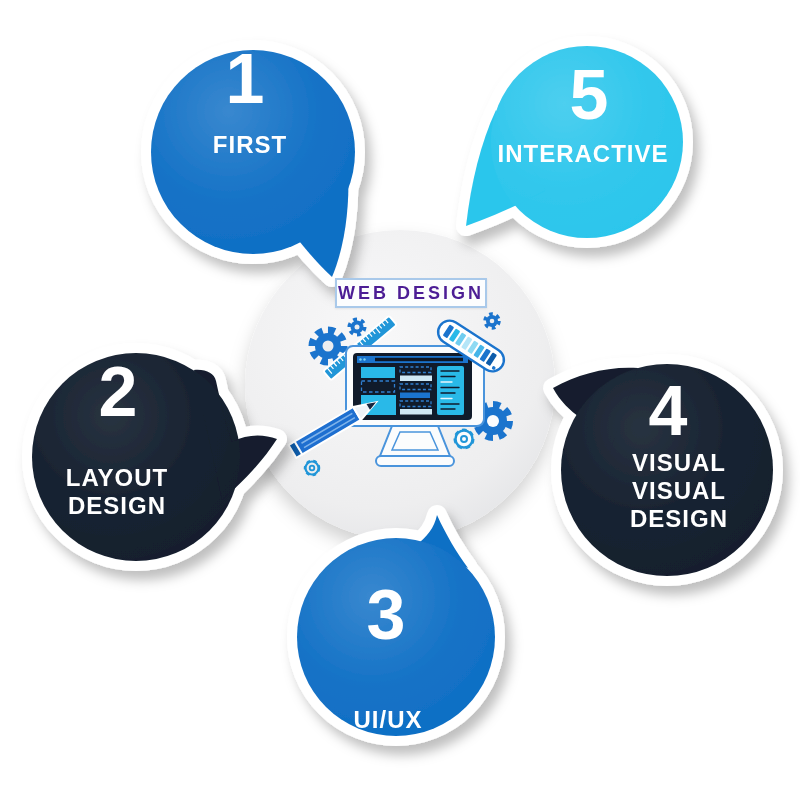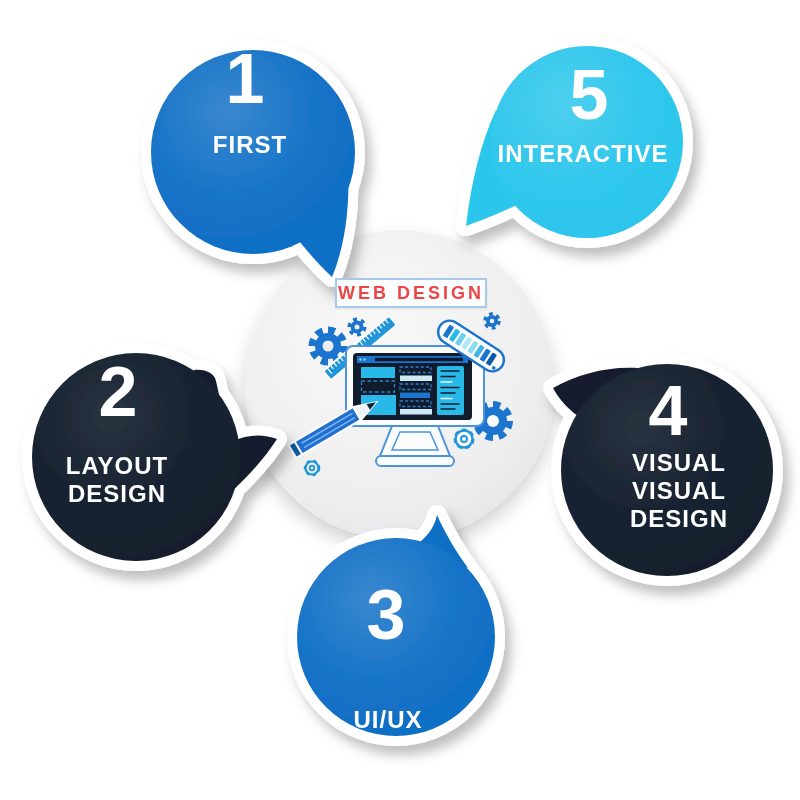--- a/index.html
+++ b/index.html
@@ -14,21 +14,21 @@
   }
   .lbl{
     position:absolute;transform:translate(-50%,-50%);
     font-size:24px;font-weight:700;color:#fff;letter-spacing:1px;
     line-height:28px;text-align:center;white-space:nowrap;
   }
   .title-box{
     position:absolute;left:335px;top:278px;width:152px;height:30px;
     box-sizing:border-box;border:2px solid #a9c9ea;background:#fcfdfe;
     display:flex;align-items:center;justify-content:center;
-    font-size:18px;font-weight:700;letter-spacing:3px;color:#ef4444;
+    font-size:18px;font-weight:700;letter-spacing:3px;color:#4c1d95;
     box-shadow:0 1px 2px rgba(0,0,0,.08);white-space:nowrap;
   }
 </style>
 </head>
 <body>
 
 <div class="stage">
 
 <svg class="art" width="800" height="800" viewBox="0 0 800 800">
   <defs>
@@ -218,21 +218,21 @@
 </svg>
 
 <div class="title-box">WEB DESIGN</div>
 
 <div class="num" style="left:245px;top:80px">1</div>
 <div class="lbl" style="left:250px;top:145px">
   <div>FIRST</div>
 </div>
 
 <div class="num" style="left:118px;top:393px">2</div>
-<div class="lbl" style="left:117px;top:480px">
+<div class="lbl" style="left:117px;top:492px">
   <div>LAYOUT</div>
   <div>DESIGN</div>
 </div>
 
 <div class="num" style="left:386px;top:616px">3</div>
 <div class="lbl" style="left:388px;top:720px">
   <div>UI/UX</div>
 </div>
 
 <div class="num" style="left:668px;top:412px">4</div>

